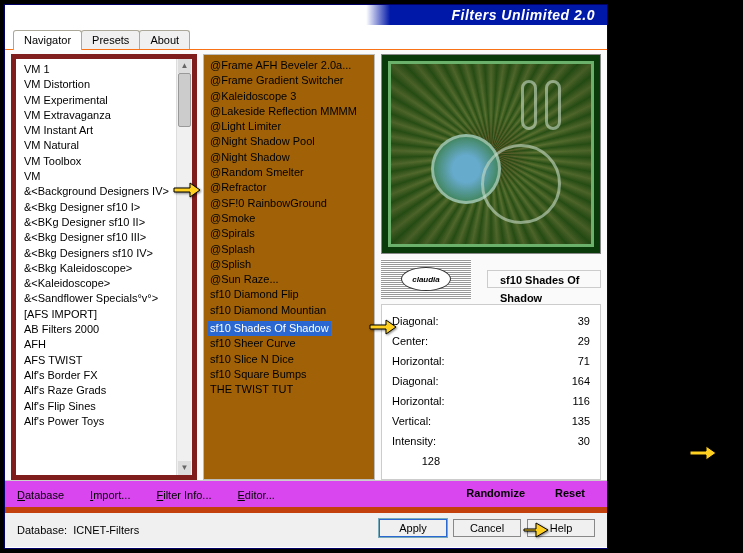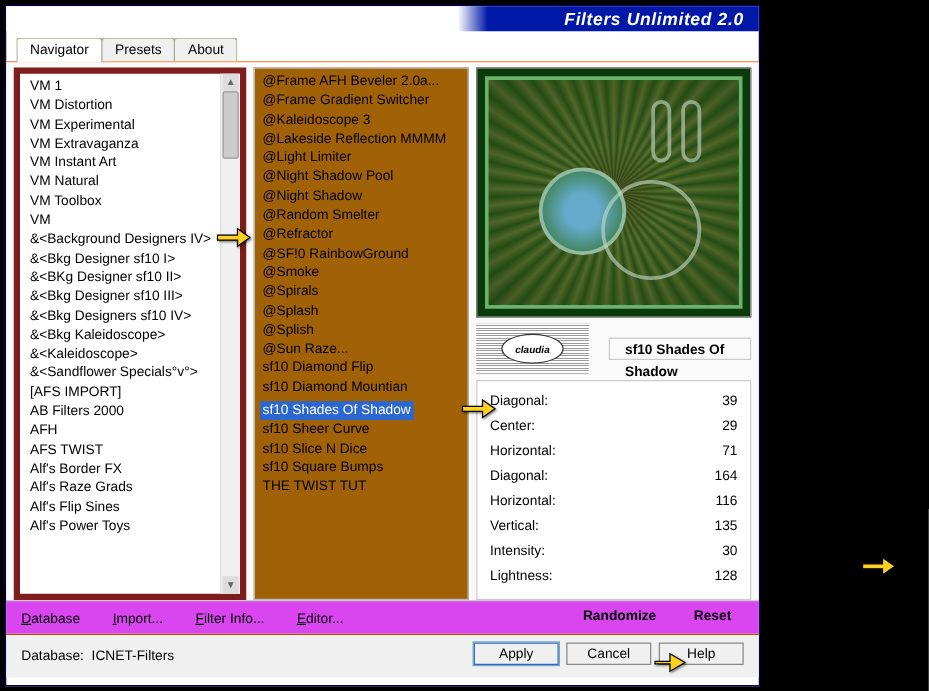--- a/index.html
+++ b/index.html
@@ -35,21 +35,21 @@
   .params { flex: 1; border: 1px solid #ccc; background: #fff; margin-top: 2px; padding: 6px 10px 2px 10px; }
   .param-row { display: flex; font-size: 11px; height: 20px; align-items: center; }
   .param-label { flex: 1; }
   .param-val { text-align: right; width: 48px; }
   .button-row { display: flex; gap: 0; padding: 6px 8px 4px 8px; background: #d946ef; border-top: 1px solid #ccc; }
   .link-btn { font-size: 11px; padding: 2px 4px; margin-right: 18px; cursor: pointer; }
   .link-btn u { text-decoration: underline; }
   .spacer { flex: 1; }
   .right-links { display: flex; gap: 30px; font-size: 11px; font-weight: bold; padding-right: 14px; text-align: right; }
   .right-links span { cursor: pointer; }
-  .footer { display: flex; align-items: flex-end; padding: 6px 12px 10px 12px; background: #f0f0f0; border-top: 1px solid #c2410c; }
+  .footer { display: flex; align-items: flex-end; padding: 6px 12px 10px 12px; background: #f0f0f0; border-top: 6px solid #c2410c; }
   .footer-info { font-size: 11px; line-height: 14px; }
   .footer-btns { margin-left: auto; display: flex; gap: 6px; }
   .btn { font-size: 11px; padding: 2px 0; width: 68px; border: 1px solid #888; background: #f0f0f0; cursor: pointer; text-align: center; }
   .btn.primary { border: 1px solid #2a67d0; outline: 1px solid #7ab; }
 </style>
 </head>
 <body>
 
 <div class="outer">
   <div class="titlebar">
@@ -138,21 +138,20 @@
           </div>
           <div class="param-row">
             <span class="param-label">Vertical:</span>
             <span class="param-val">135</span>
           </div>
           <div class="param-row">
             <span class="param-label">Intensity:</span>
             <span class="param-val">30</span>
           </div>
           <div class="param-row">
-            <span class="param-label">Lightness:</span>
             <span class="param-val">128</span>
           </div>
         </div>
     </div>
   </div>
 
   <div class="button-row">
     <span class="link-btn"><u>D</u><span>atabase</span></span>
     <span class="link-btn"><u>I</u>mport...</span>
     <span class="link-btn"><u>F</u>ilter Info...</span>

